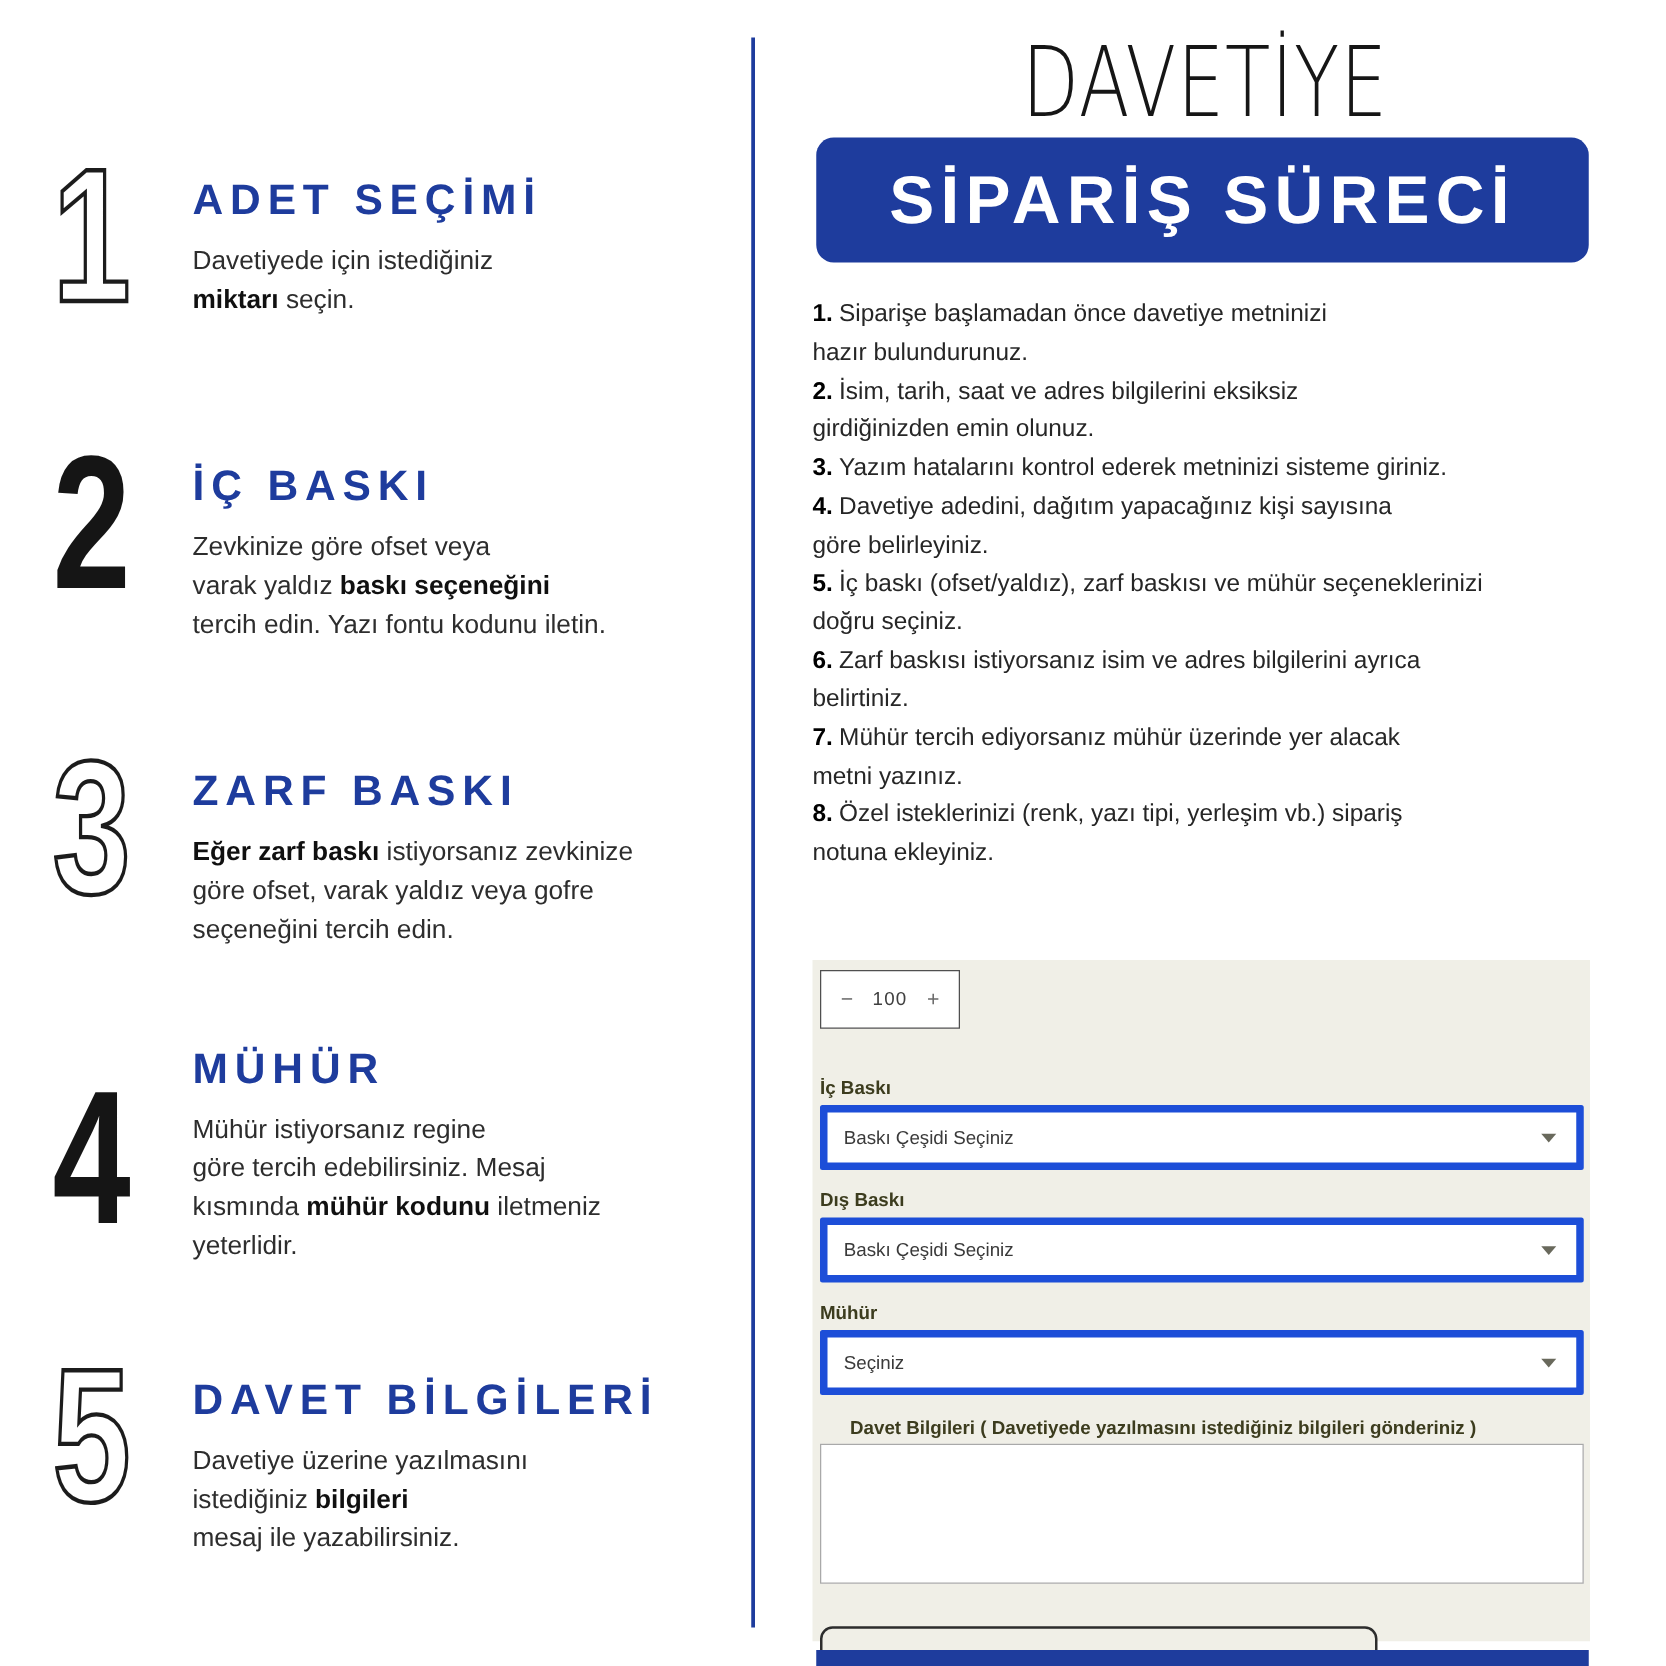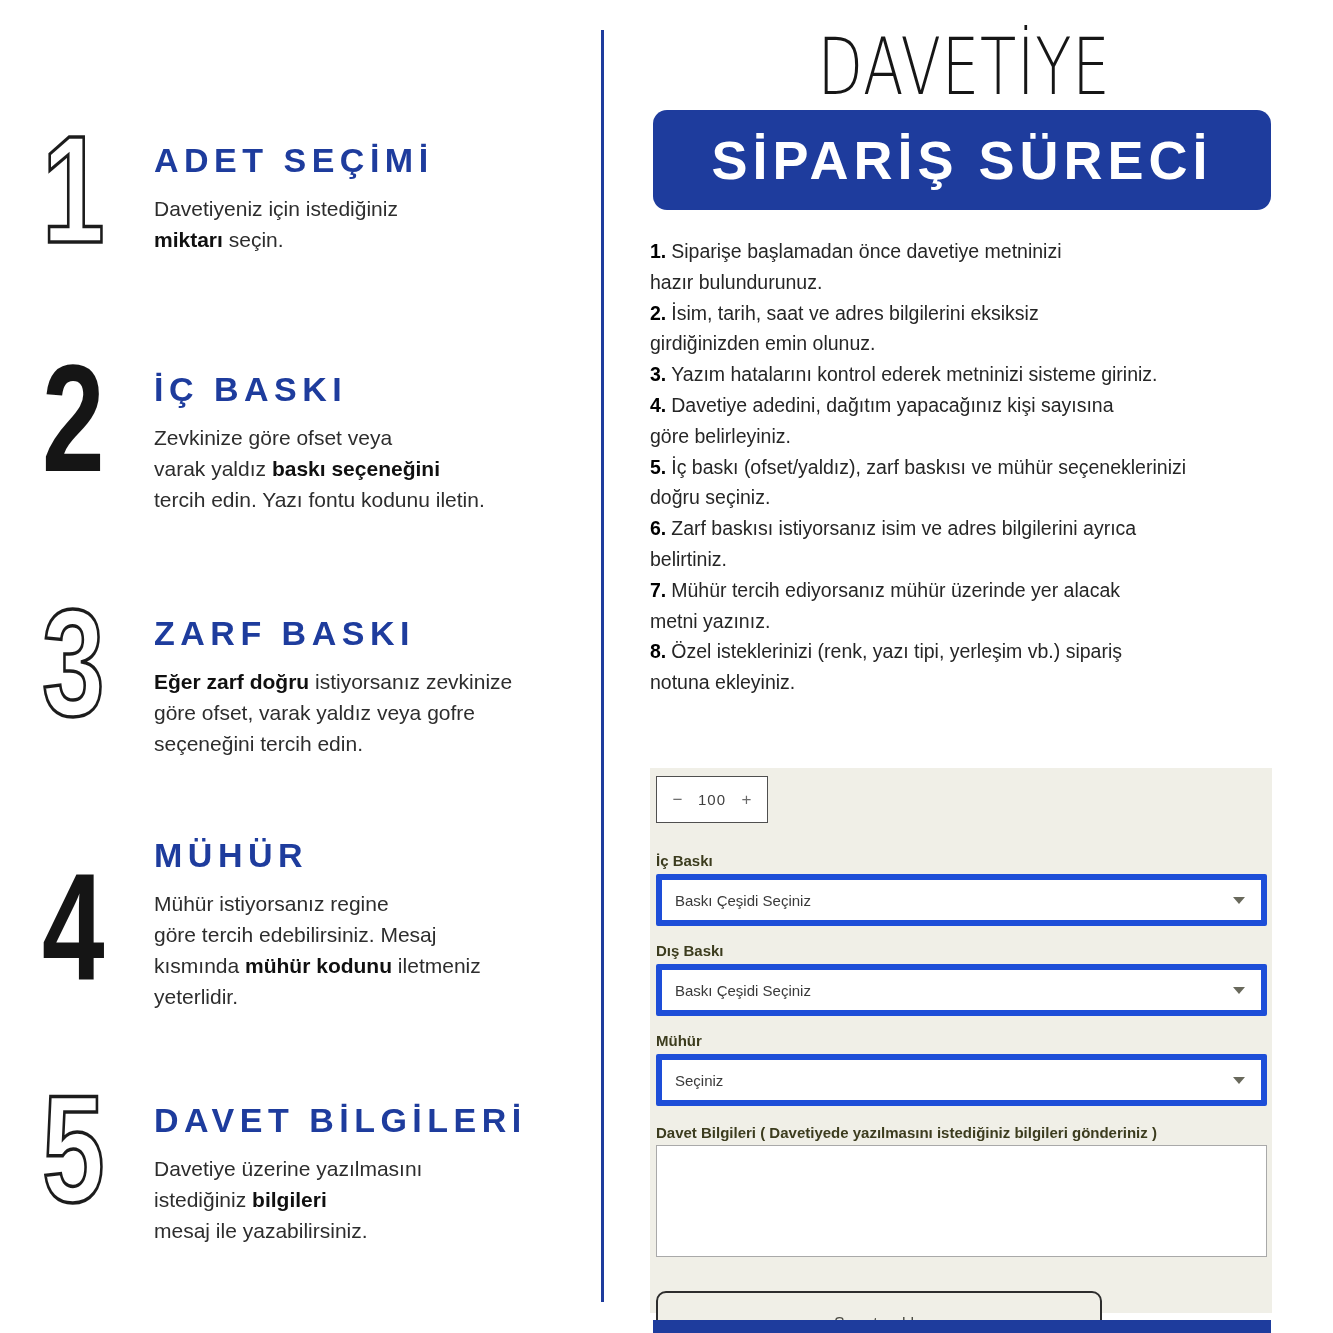--- a/index.html
+++ b/index.html
@@ -37,68 +37,68 @@
   .process-item b{color:#000;margin-right:5px;}
   
   .form-panel{position:absolute;left:650px;top:768px;width:622px;height:545px;
               background:var(--panel-bg);padding:8px 5px 0 6px;box-sizing:border-box;}
   .qty-box{width:112px;height:47px;background:#fff;border:1.5px solid #4f4f4f;
            display:flex;align-items:center;justify-content:space-evenly;box-sizing:border-box;}
   .qty-btn{font-size:17px;color:#6a6a6a;background:none;border:none;padding:0 4px;line-height:1;
            font-family:inherit;cursor:pointer;}
   .qty-value{font-size:15px;color:#404040;letter-spacing:1px;}
   .field{margin-top:16px;}
-  .fields-host div.field:nth-of-type(1){margin-top:29px;}
+  .fields-host div.field:nth-of-type(1){margin-top:39px;}
   .field-label,.textarea-label{font-size:15px;font-weight:700;color:#3c3c1e;}
   .select{margin-top:5px;height:40px;background:#fff;border:6px solid #1d4ed8;border-radius:2px;
           display:flex;align-items:center;justify-content:space-between;padding:0 16px 0 13px;cursor:pointer;}
   .select-value{font-size:15px;color:#3a3a3a;}
   .chevron{width:0;height:0;border-left:6px solid transparent;border-right:6px solid transparent;
            border-top:7px solid #69695c;}
-  .textarea-label{display:block;margin-top:18px;}
+  .textarea-label{display:block;margin-top:18px;margin-left:24px;}
   .details{display:block;margin-top:4px;width:100%;height:112px;border:1px solid #a9a9a9;
            background:#fff;resize:none;box-sizing:border-box;font-family:inherit;}
   .add-to-cart{display:block;margin-top:34px;width:446px;height:65px;border:2px solid #2d2d2d;
                border-radius:10px;background:var(--panel-bg);font-size:16px;color:#4a4a42;
                font-family:inherit;letter-spacing:.5px;cursor:pointer;}
   .bottom-bar{position:absolute;left:653px;top:1320px;width:618px;height:13px;background:var(--accent);}
 </style>
 </head>
 <body>
 
 <div class="canvas">
 
   <div class="divider"></div>
 
   <div class="left-col">
 
       <div class="step">
         <div class="step-num outline">1</div>
         <div class="step-body">
           <h2 class="step-title">ADET SEÇİMİ</h2>
-          <p class="step-text"><span>Davetiyeniz için istediğiniz
+          <p class="step-text"><span>Davetiyede için istediğiniz
 </span><b>miktarı</b><span> seçin.</span></p>
         </div>
       </div>
 
       <div class="step">
         <div class="step-num filled">2</div>
         <div class="step-body">
           <h2 class="step-title">İÇ BASKI</h2>
           <p class="step-text"><span>Zevkinize göre ofset veya
 varak yaldız </span><b>baskı seçeneğini</b><span>
 tercih edin. Yazı fontu kodunu iletin.</span></p>
         </div>
       </div>
 
       <div class="step">
         <div class="step-num outline">3</div>
         <div class="step-body">
           <h2 class="step-title">ZARF BASKI</h2>
-          <p class="step-text"><b>Eğer zarf doğru</b><span> istiyorsanız zevkinize
+          <p class="step-text"><b>Eğer zarf baskı</b><span> istiyorsanız zevkinize
 göre ofset, varak yaldız veya gofre
 seçeneğini tercih edin.</span></p>
         </div>
       </div>
 
       <div class="step">
         <div class="step-num filled">4</div>
         <div class="step-body">
           <h2 class="step-title">MÜHÜR</h2>
           <p class="step-text"><span>Mühür istiyorsanız regine

